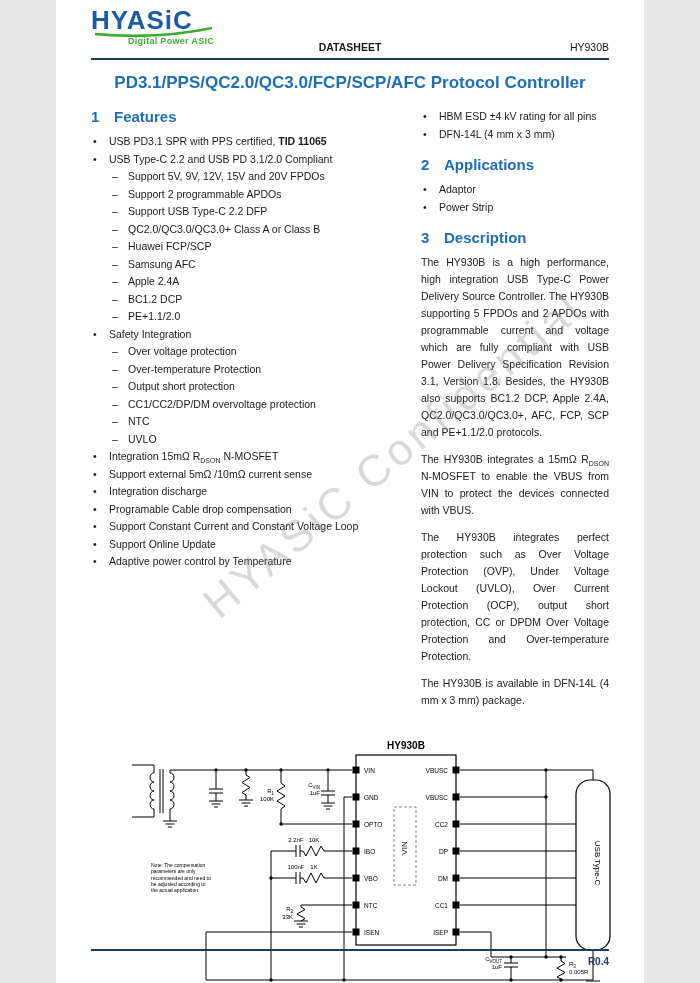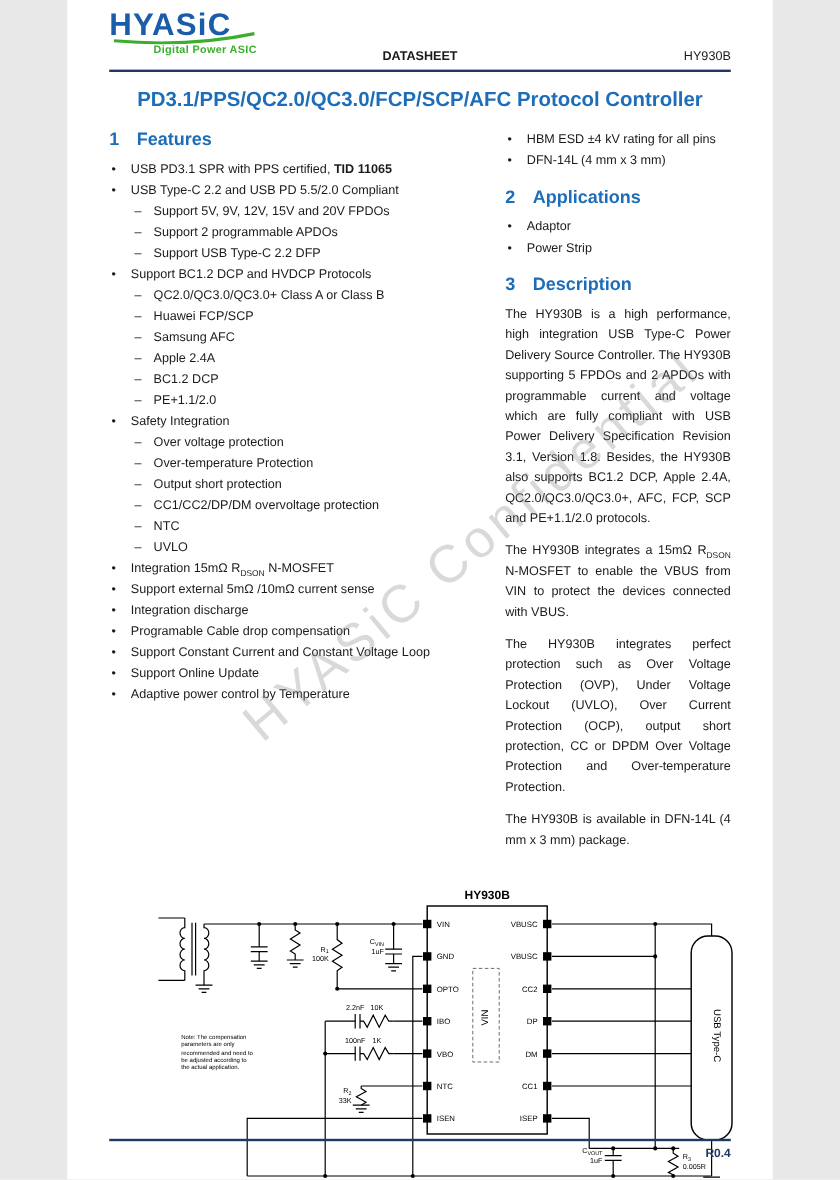--- a/index.html
+++ b/index.html
@@ -90,25 +90,24 @@
   </header>
   <div class="hdr-rule"></div>
 
   <div class="doc-title">PD3.1/PPS/QC2.0/QC3.0/FCP/SCP/AFC Protocol Controller</div>
 
   <div class="columns">
     <div class="col-left">
       <h2 class="sec"><span class="num">1</span><span>Features</span></h2>
 
       <div class="li l1"><span>USB PD3.1 SPR with PPS certified, </span><b>TID 11065</b></div>
-      <div class="li l1">USB Type-C 2.2 and USB PD 5.5/2.0 Compliant</div>
+      <div class="li l1">USB Type-C 2.2 and USB PD 3.1/2.0 Compliant</div>
       <div class="li l2">Support 5V, 9V, 12V, 15V and 20V FPDOs</div>
       <div class="li l2">Support 2 programmable APDOs</div>
       <div class="li l2">Support USB Type-C 2.2 DFP</div>
-      <div class="li l1">Support BC1.2 DCP and HVDCP Protocols</div>
       <div class="li l2">QC2.0/QC3.0/QC3.0+ Class A or Class B</div>
       <div class="li l2">Huawei FCP/SCP</div>
       <div class="li l2">Samsung AFC</div>
       <div class="li l2">Apple 2.4A</div>
       <div class="li l2">BC1.2 DCP</div>
       <div class="li l2">PE+1.1/2.0</div>
       <div class="li l1">Safety Integration</div>
       <div class="li l2">Over voltage protection</div>
       <div class="li l2">Over-temperature Protection</div>
       <div class="li l2">Output short protection</div>

